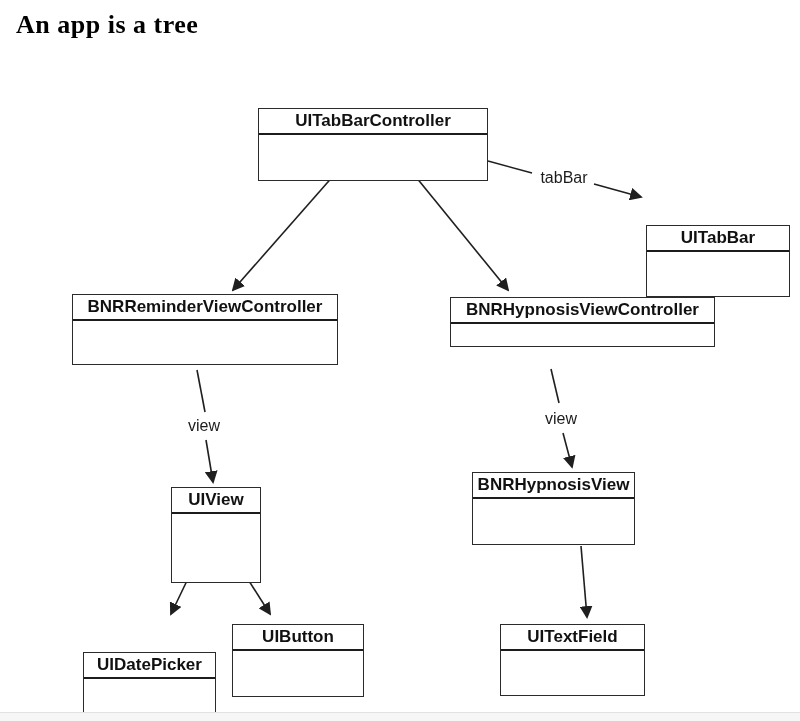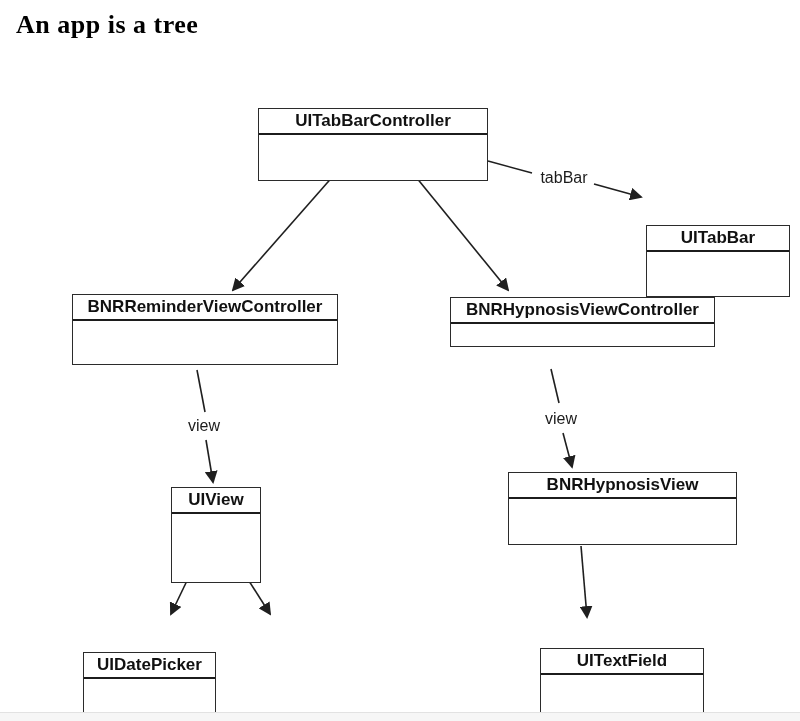--- a/index.html
+++ b/index.html
@@ -138,31 +138,35 @@
   <div class="node" style="left:411px; top:297px; width:265px; height:50px;margin-left:39px;">
     <div class="node-header">BNRHypnosisViewController</div>
     <div class="node-body"></div>
   </div>
 
   <div class="node" style="left:171px; top:487px; width:90px; height:96px;">
     <div class="node-header">UIView</div>
     <div class="node-body"></div>
   </div>
 
-  <div class="node" style="left:508px; top:472px; width:229px; height:73px;">
+  <div class="node" style="left:472px; top:472px; width:163px; height:73px;">
     <div class="node-header">BNRHypnosisView</div>
     <div class="node-body"></div>
   </div>
 
   <div class="node" style="left:83px; top:652px; width:133px; height:73px;">
     <div class="node-header">UIDatePicker</div>
     <div class="node-body"></div>
   </div>
 
+  <div class="node" style="left:232px; top:624px; width:132px; height:73px;">
+    <div class="node-header">UIButton</div>
+    <div class="node-body"></div>
+  </div>
 
-  <div class="node" style="left:540px; top:624px; width:164px; height:72px;margin-top:24px;">
+  <div class="node" style="left:500px; top:624px; width:145px; height:72px;">
     <div class="node-header">UITextField</div>
     <div class="node-body"></div>
   </div>
 
 </div>
 
 <div class="footer-bar"></div>
 
 </body></html>

